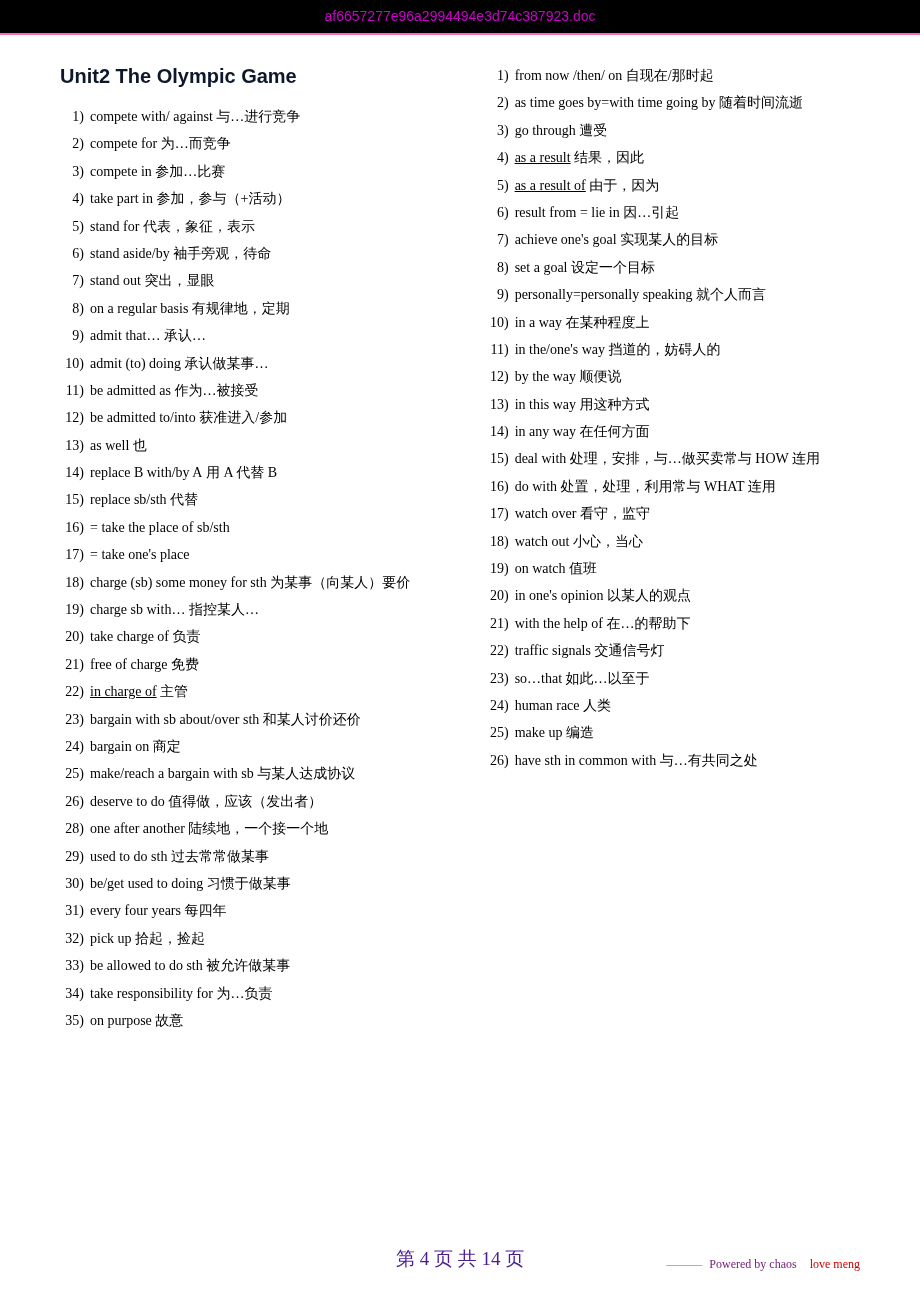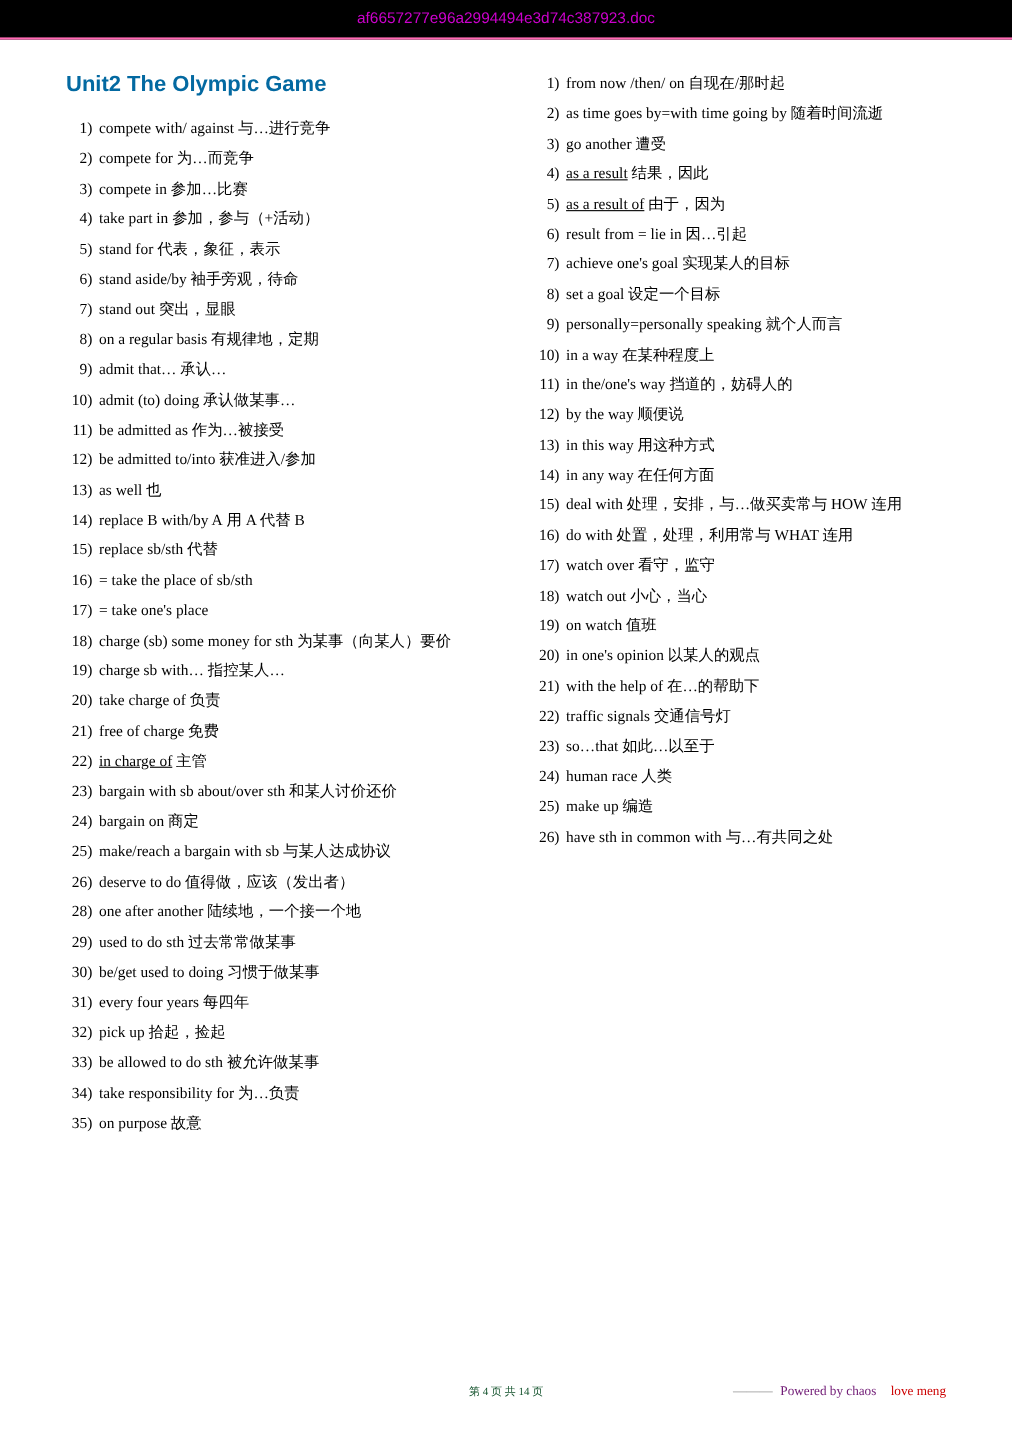--- a/index.html
+++ b/index.html
@@ -30,21 +30,21 @@
     }
     .left-column {
       width: 430px;
       padding-right: 20px;
     }
     .right-column {
       width: 400px;
       padding-left: 10px;
     }
     .unit-title {
-      color: #0369a1;
+      color: #0f172a;
       font-size: 20px;
       font-weight: bold;
       margin-bottom: 18px;
       font-family: Arial, sans-serif;
     }
     .unit3-title-wrapper {
       margin-top: 20px;
       margin-bottom: 18px;
     }
     ol {
@@ -76,22 +76,22 @@
       font-size: 14px;
     }
     .underline {
       text-decoration: underline;
     }
     .page-footer {
       position: absolute;
       bottom: 30px;
       width: 100%;
       text-align: center;
-      font-size: 10px;
-      color: #14532d;
+      font-size: 19px;
+      color: #4c1d95;
     }
     .footer-right {
       position: absolute;
       bottom: 30px;
       right: 60px;
       font-size: 12px;
       color: #888;
     }
     .footer-line {
       display: inline-block;
@@ -261,21 +261,21 @@
         <li>
           <span class="item-num">1)</span>
           <span class="item-content"><span class="en">from now /then/ on</span><span class="zh">  自现在/那时起</span></span>
         </li>
         <li>
           <span class="item-num">2)</span>
           <span class="item-content"><span class="en">as time goes by=with time going by</span><span class="zh">  随着时间流逝</span></span>
         </li>
         <li>
           <span class="item-num">3)</span>
-          <span class="item-content"><span class="en">go another</span><span class="zh">  遭受</span></span>
+          <span class="item-content"><span class="en">go through</span><span class="zh">  遭受</span></span>
         </li>
         <li>
           <span class="item-num">4)</span>
           <span class="item-content"><span class="en underline">as a result</span><span class="zh">  结果，因此</span></span>
         </li>
         <li>
           <span class="item-num">5)</span>
           <span class="item-content"><span class="en underline">as a result of</span><span class="zh">  由于，因为</span></span>
         </li>
         <li>

